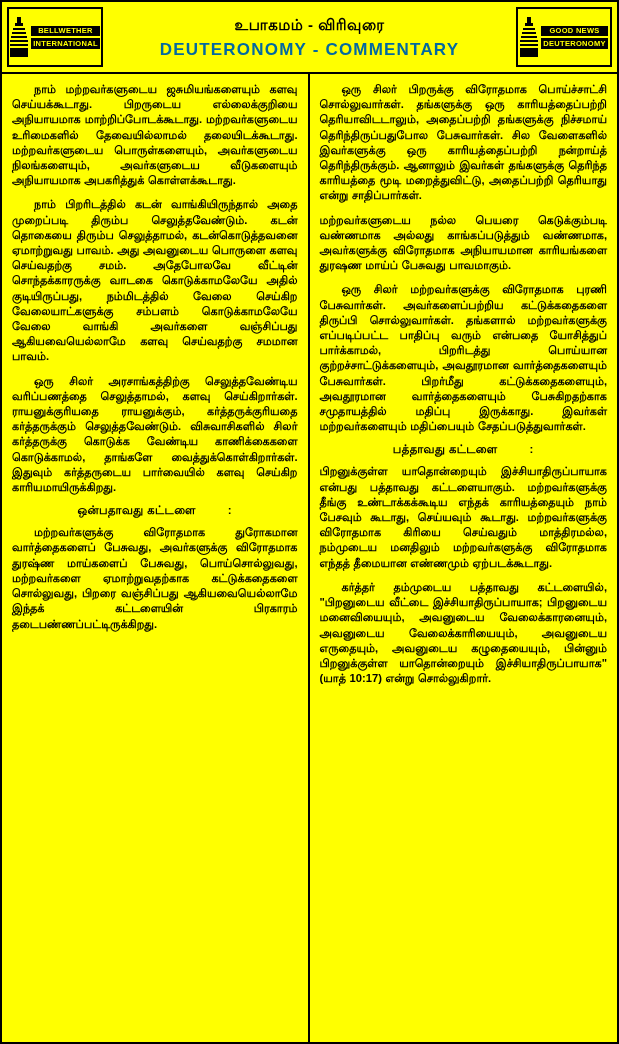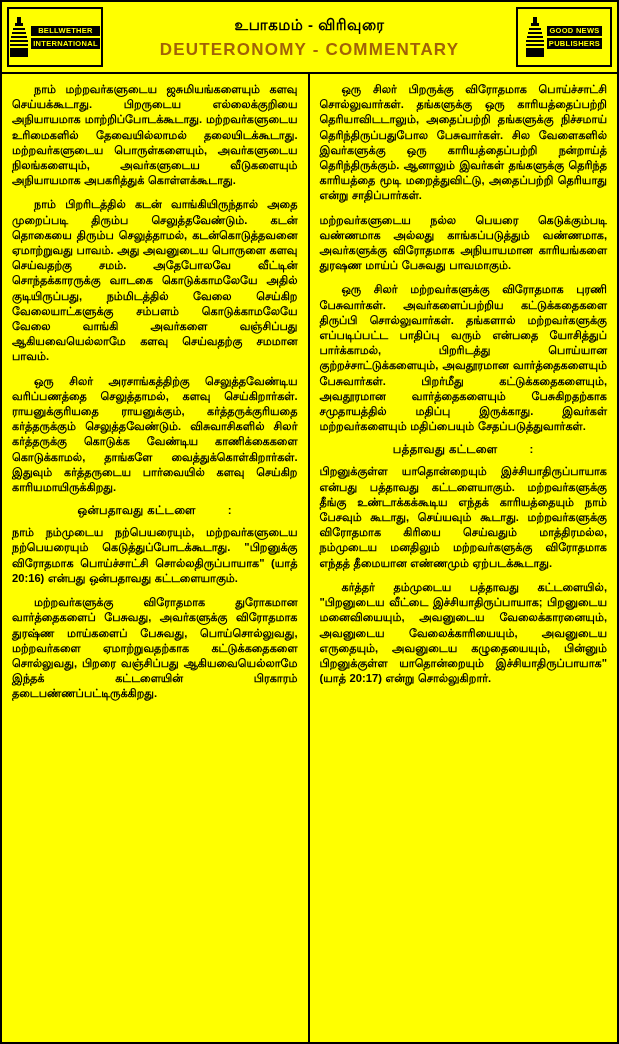--- a/index.html
+++ b/index.html
@@ -84,21 +84,21 @@
   .title-tamil {
     font-size: 15px;
     font-weight: bold;
     color: #000000;
     letter-spacing: 0.5px;
     white-space: nowrap;
   }
   .title-english {
     font-size: 17px;
     font-weight: bold;
-    color: #a16207;
+    color: #0369a1;
     letter-spacing: 1.2px;
     white-space: nowrap;
   }
   
   .columns {
     position: relative;
     height: calc(100% - 72px);
     display: flex;
     box-sizing: border-box;
     border-radius: 13px;
@@ -182,52 +182,51 @@
           <div class="bar" style="left:5px;top:6px;width:8px;height:3px;"></div>
           <div class="bar" style="left:3px;top:11px;width:12px;height:2px;"></div>
           <div class="bar" style="left:2px;top:15px;width:14px;height:2px;"></div>
           <div class="bar" style="left:1px;top:19px;width:16px;height:2px;"></div>
           <div class="bar" style="left:0px;top:23px;width:18px;height:2px;"></div>
           <div class="bar" style="left:0px;top:27px;width:18px;height:2px;"></div>
           <div class="bar" style="left:0px;top:31px;width:18px;height:9px;"></div>
         </div>
         <div class="logo-words">
           <div class="logo-word">GOOD NEWS</div>
-          <div class="logo-word">PUBLISHERS</div>
+          <div class="logo-word">DEUTERONOMY</div>
         </div>
       </div>
     </div>
 
   </div>
 
   <div class="columns">
 
     <div class="col col-left">
       <p class="para">நாம் மற்றவர்களுடைய ஜசுமியங்களையும் களவு செய்யக்கூடாது. பிறருடைய எல்லைக்குறியை அநியாயமாக மாற்றிப்போடக்கூடாது. மற்றவர்களுடைய உரிமைகளில் தேவையில்லாமல் தலையிடக்கூடாது. மற்றவர்களுடைய பொருள்களையும், அவர்களுடைய நிலங்களையும், அவர்களுடைய வீடுகளையும் அநியாயமாக அபகரித்துக் கொள்ளக்கூடாது.</p>
       <p class="para">நாம் பிறரிடத்தில் கடன் வாங்கியிருந்தால் அதை முறைப்படி திரும்ப செலுத்தவேண்டும். கடன் தொகையை திரும்ப செலுத்தாமல், கடன்கொடுத்தவனை ஏமாற்றுவது பாவம். அது அவனுடைய பொருளை களவு செய்வதற்கு சமம். அதேபோலவே வீட்டின் சொந்தக்காரருக்கு வாடகை கொடுக்காமலேயே அதில் குடியிருப்பது, நம்மிடத்தில் வேலை செய்கிற வேலையாட்களுக்கு சம்பளம் கொடுக்காமலேயே வேலை வாங்கி அவர்களை வஞ்சிப்பது ஆகியவையெல்லாமே களவு செய்வதற்கு சமமான பாவம்.</p>
       <p class="para">ஒரு சிலர் அரசாங்கத்திற்கு செலுத்தவேண்டிய வரிப்பணத்தை செலுத்தாமல், களவு செய்கிறார்கள். ராயனுக்குரியதை ராயனுக்கும், கர்த்தருக்குரியதை கர்த்தருக்கும் செலுத்தவேண்டும். விசுவாசிகளில் சிலர் கர்த்தருக்கு கொடுக்க வேண்டிய காணிக்கைகளை கொடுக்காமல், தாங்களே வைத்துக்கொள்கிறார்கள். இதுவும் கர்த்தருடைய பார்வையில் களவு செய்கிற காரியமாயிருக்கிறது.</p>
 
       <div class="heading">
         <span>ஒன்பதாவது  கட்டளை</span>
         <span class="h-colon">:</span>
       </div>
 
-      <p class="para noindent">நாம் நம்முடைய நற்பெயரையும், மற்றவர்களுடைய நற்பெயரையும் கெடுத்துப்போடக்கூடாது. "பிறனுக்கு விரோதமாக பொய்ச்சாட்சி சொல்லதிருப்பாயாக" (யாத் 20:16) என்பது ஒன்பதாவது கட்டளையாகும்.</p>
       <p class="para">மற்றவர்களுக்கு விரோதமாக துரோகமான வார்த்தைகளைப் பேசுவது, அவர்களுக்கு விரோதமாக துரஷ்ண மாய்களைப் பேசுவது, பொய்சொல்லுவது, மற்றவர்களை ஏமாற்றுவதற்காக கட்டுக்கதைகளை சொல்லுவது, பிறரை வஞ்சிப்பது ஆகியவையெல்லாமே இந்தக் கட்டளையின் பிரகாரம் தடைபண்ணப்பட்டிருக்கிறது.</p>
     </div>
 
     <div class="col col-right">
       <p class="para">ஒரு சிலர் பிறருக்கு விரோதமாக பொய்ச்சாட்சி சொல்லுவார்கள். தங்களுக்கு ஒரு காரியத்தைப்பற்றி தெரியாவிடடாலும், அதைப்பற்றி தங்களுக்கு நிச்சமாய் தெரிந்திருப்பதுபோல பேசுவார்கள். சில வேளைகளில் இவர்களுக்கு ஒரு காரியத்தைப்பற்றி நன்றாய்த் தெரிந்திருக்கும். ஆனாலும் இவர்கள் தங்களுக்கு தெரிந்த காரியத்தை மூடி மறைத்துவிட்டு, அதைப்பற்றி தெரியாது என்று சாதிப்பார்கள்.</p>
       <p class="para noindent">மற்றவர்களுடைய நல்ல பெயரை கெடுக்கும்படி வண்ணமாக அல்லது காங்கப்படுத்தும் வண்ணமாக, அவர்களுக்கு விரோதமாக அநியாயமான காரியங்களை துரஷண மாய்ப் பேசுவது பாவமாகும்.</p>
       <p class="para">ஒரு சிலர் மற்றவர்களுக்கு விரோதமாக புரணி பேசுவார்கள். அவர்களைப்பற்றிய கட்டுக்கதைகளை திருப்பி சொல்லுவார்கள். தங்களால் மற்றவர்களுக்கு எப்படிப்பட்ட பாதிப்பு வரும் என்பதை யோசித்துப் பார்க்காமல், பிறரிடத்து பொய்யான குற்றச்சாட்டுக்களையும், அவதூரமான வார்த்தைகளையும் பேசுவார்கள். பிறர்மீது கட்டுக்கதைகளையும், அவதூரமான வார்த்தைகளையும் பேசுகிறதற்காக சமுதாயத்தில் மதிப்பு இருக்காது. இவர்கள் மற்றவர்களையும் மதிப்பையும் சேதப்படுத்துவார்கள்.</p>
 
       <div class="heading">
         <span>பத்தாவது  கட்டளை</span>
         <span class="h-colon">:</span>
       </div>
 
       <p class="para noindent">பிறனுக்குள்ள யாதொன்றையும் இச்சியாதிருப்பாயாக என்பது பத்தாவது கட்டளையாகும். மற்றவர்களுக்கு தீங்கு உண்டாக்கக்கூடிய எந்தக் காரியத்தையும் நாம் பேசவும் கூடாது, செய்யவும் கூடாது. மற்றவர்களுக்கு விரோதமாக கிரியை செய்வதும் மாத்திரமல்ல, நம்முடைய மனதிலும் மற்றவர்களுக்கு விரோதமாக எந்தத் தீமையான எண்ணமும் ஏற்படக்கூடாது.</p>
-      <p class="para">கர்த்தர் தம்முடைய பத்தாவது கட்டளையில், "பிறனுடைய வீட்டை இச்சியாதிருப்பாயாக; பிறனுடைய மனைவியையும், அவனுடைய வேலைக்காரனையும், அவனுடைய வேலைக்காரியையும், அவனுடைய எருதையும், அவனுடைய கழுதையையும், பின்னும் பிறனுக்குள்ள யாதொன்றையும் இச்சியாதிருப்பாயாக" (யாத் 20:17) என்று சொல்லுகிறார்.</p>
+      <p class="para">கர்த்தர் தம்முடைய பத்தாவது கட்டளையில், "பிறனுடைய வீட்டை இச்சியாதிருப்பாயாக; பிறனுடைய மனைவியையும், அவனுடைய வேலைக்காரனையும், அவனுடைய வேலைக்காரியையும், அவனுடைய எருதையும், அவனுடைய கழுதையையும், பின்னும் பிறனுக்குள்ள யாதொன்றையும் இச்சியாதிருப்பாயாக" (யாத் 10:17) என்று சொல்லுகிறார்.</p>
     </div>
 
   </div>
 
 </div>
 
 </body></html>

